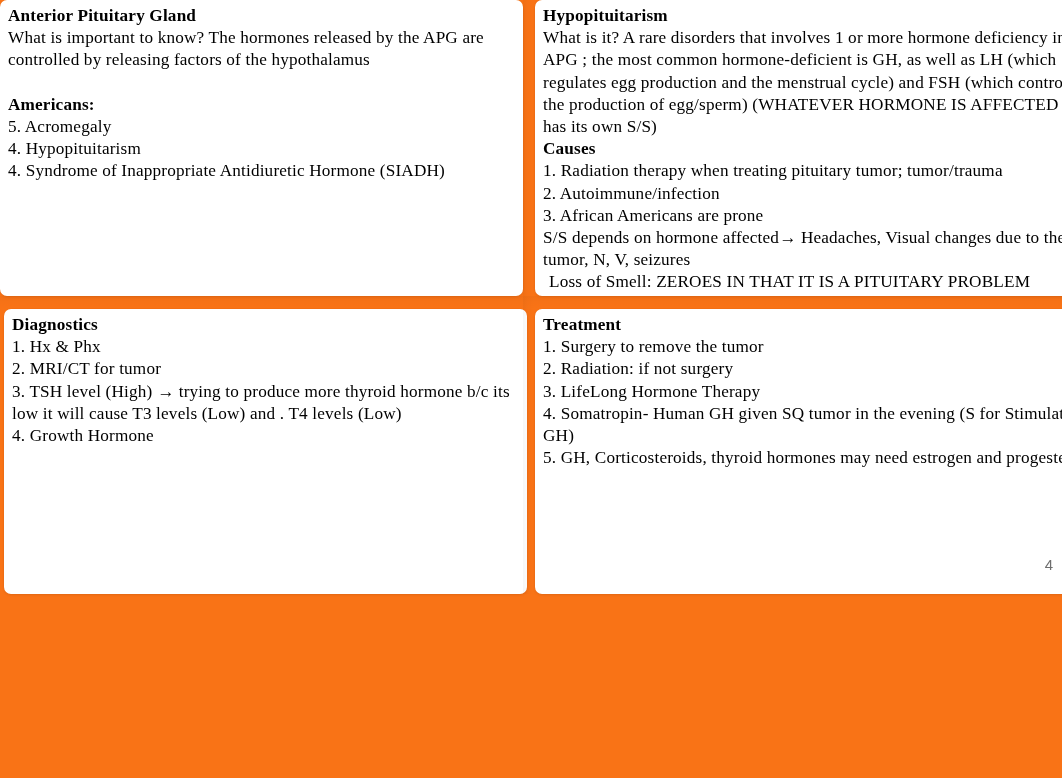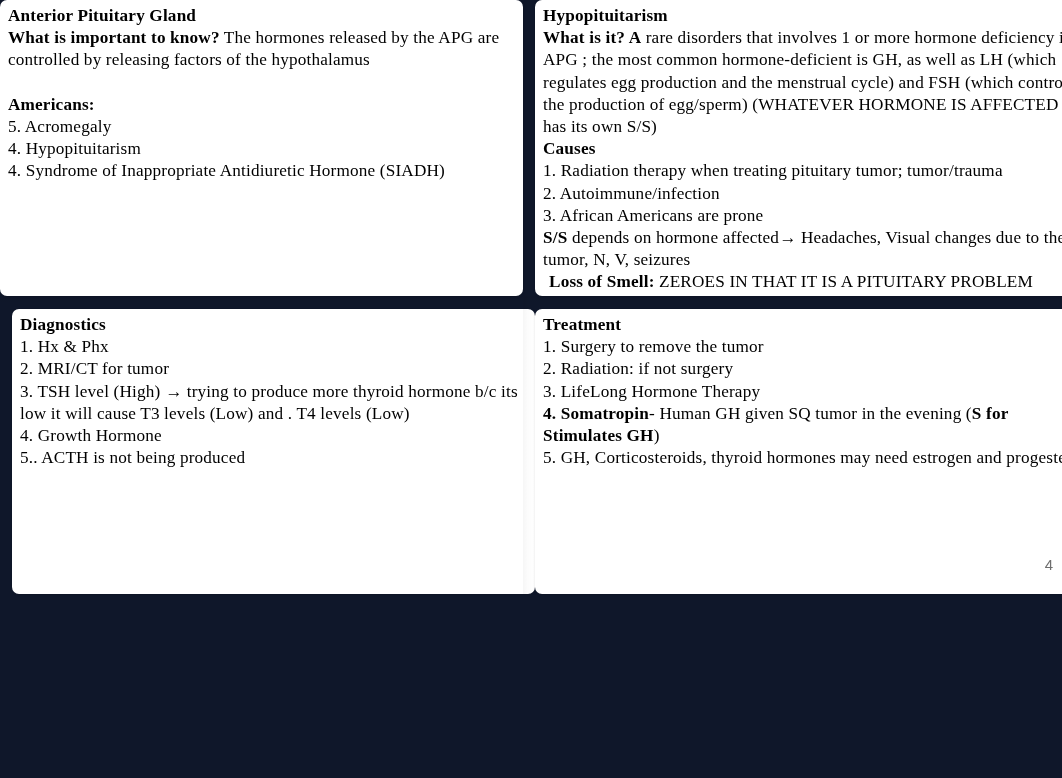--- a/index.html
+++ b/index.html
@@ -13,54 +13,54 @@
   }
   body {
     font-family: "Liberation Serif", "DejaVu Serif", serif;
     color: #000000;
   }
 
   .page {
     position: relative;
     width: 1062px;
     height: 778px;
-    background: #0f172a;
+    background: #f97316;
   }
 
   
   .card {
     position: absolute;
     background: #ffffff;
     border-radius: 7px;
     box-shadow: 0 1px 3px rgba(0,0,0,0.085),
                 0 0 0 0.5px rgba(0,0,0,0.025);
     overflow: hidden;
     padding: 5px 8px 8px 8px;
   }
 
   .card-tl { left: 0px;   top: 0px;   width: 523px; height: 296px; }
   .card-tr { left: 535px; top: 0px;   width: 540px; height: 296px; }
-  .card-bl { left: 12px;   top: 309px; width: 523px; height: 285px; font-family: Liberation Serif, serif; }
+  .card-bl { left: 4px;   top: 309px; width: 523px; height: 285px; font-family: Liberation Serif, serif; }
   .card-br { left: 535px; top: 309px; width: 540px; height: 285px; }
 
   .card-tl, .card-bl { border-top-left-radius: 7px; border-bottom-left-radius: 7px; }
 
   
   .ln {
     font-size: 17.2px;
     line-height: 22.2px;
     white-space: nowrap;
     letter-spacing: 0.01em;
   }
   .wrap {
     font-size: 17.2px;
     line-height: 22.2px;
     letter-spacing: 0.01em;
   }
-  b, .b { font-weight: bold; }
+  b, .b { font-weight: normal; }
 
   .heading {
     font-size: 17.2px;
     line-height: 22.2px;
     font-weight: bold;
     letter-spacing: 0.01em;
   }
 
   .spacer { height: 22.2px; }
 
@@ -148,21 +148,20 @@
     <div class="ln indent overflowline"><b>Loss of Smell:</b><span> ZEROES IN THAT IT IS A PITUITARY PROBLEM</span></div>
   </div>
 
   <div class="card card-bl">
     <div class="heading">Diagnostics</div>
 
     <div class="ln">1. Hx &amp; Phx</div>
     <div class="ln">2. MRI/CT for tumor</div>
     <div class="wrap">3. TSH level (High) → trying to produce more thyroid hormone b/c its low it will cause T3 levels (Low) and . T4 levels (Low)</div>
     <div class="ln">4. Growth Hormone</div>
-    <div class="ln">5.. ACTH is not being produced</div>
   </div>
 
   <div class="card card-br">
     <div class="heading">Treatment</div>
 
     <div class="ln overflowline">1. Surgery to remove the tumor</div>
     <div class="ln overflowline">2. Radiation: if not surgery</div>
     <div class="ln overflowline">3. LifeLong Hormone Therapy</div>
 
     <div class="wrap"><b>4. Somatropin</b><span>- Human GH given SQ tumor in the evening (</span><b>S for Stimulates GH</b><span>)</span></div>

